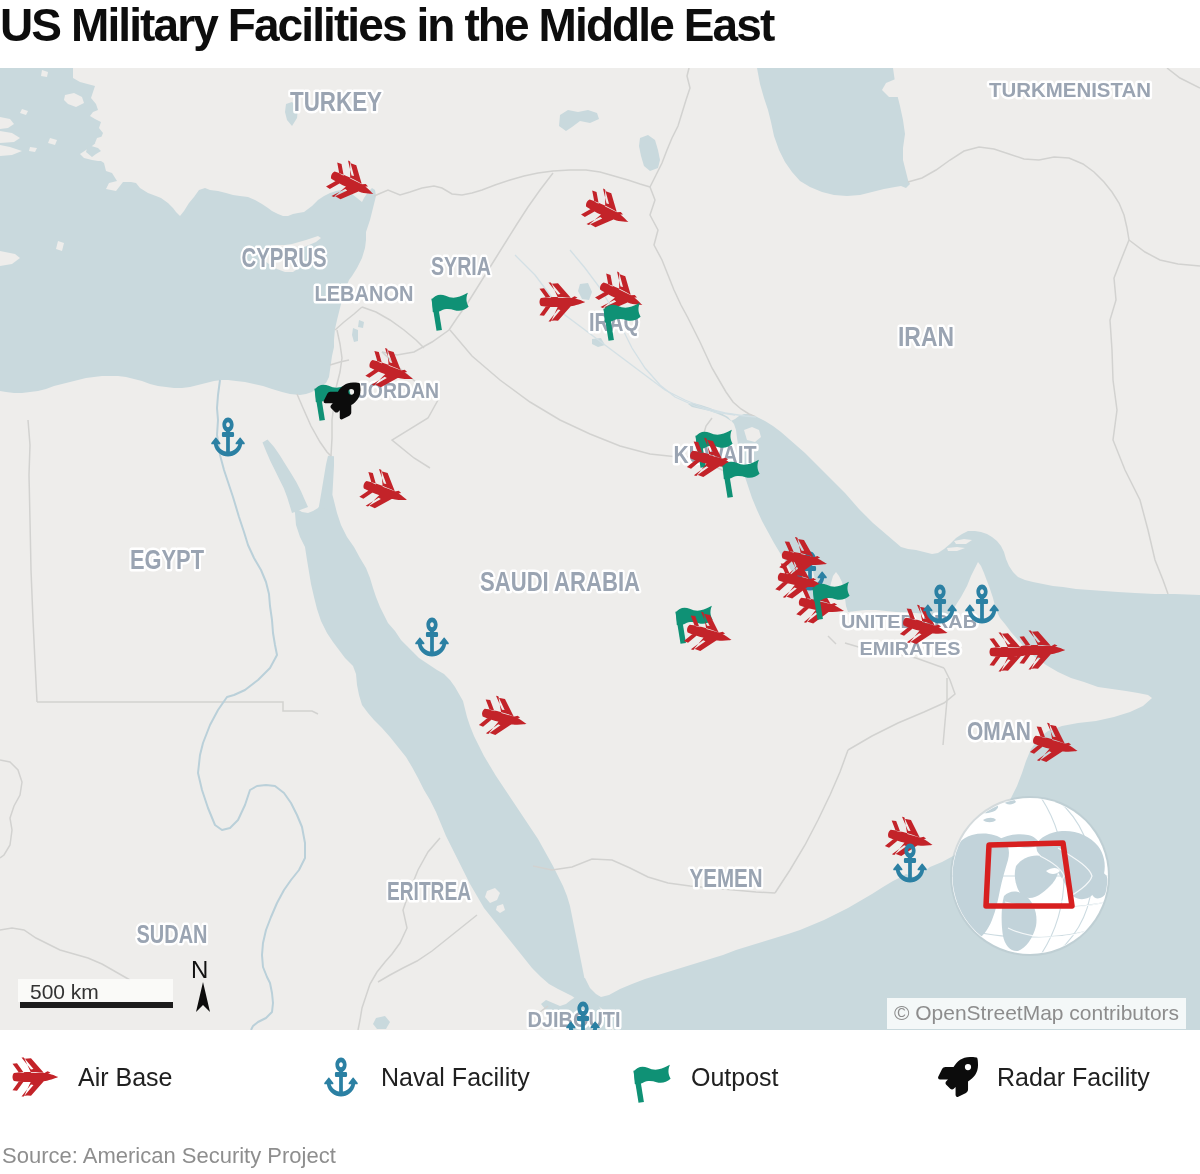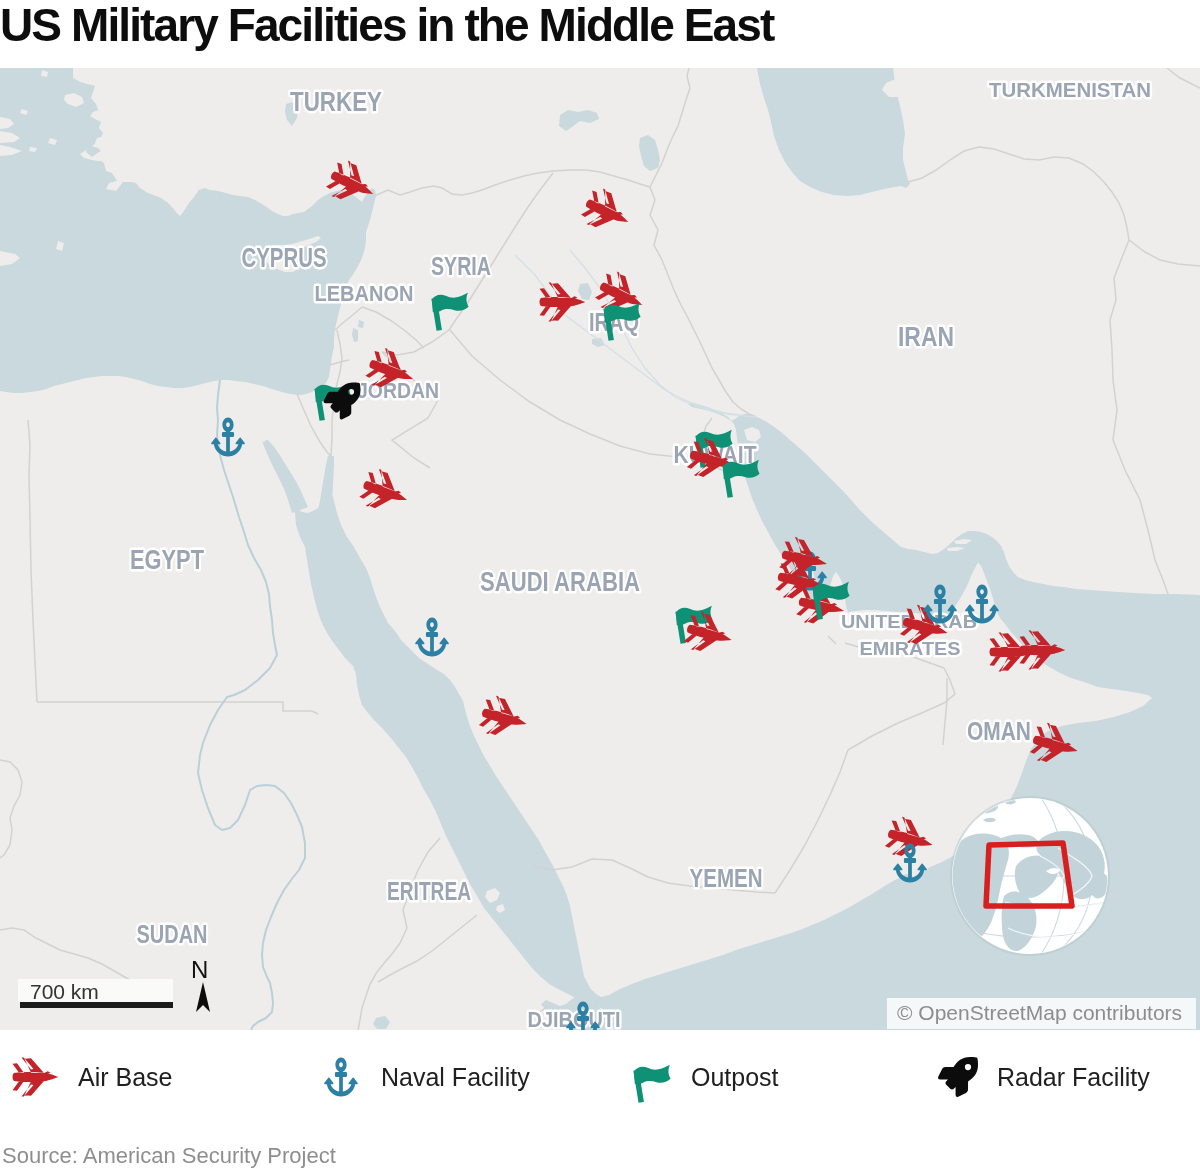--- a/index.html
+++ b/index.html
@@ -1,18 +1,18 @@
 <!DOCTYPE html>
 <html><head><meta charset="utf-8"><style>
 html,body{margin:0;padding:0;background:#ffffff;width:1200px;height:1174px;overflow:hidden}
 *{font-family:"Liberation Sans",sans-serif}
 #wrap{position:relative;width:1068px;height:1174px}
 h1{position:absolute;left:0px;top:-2px;margin:0;font-size:46px;font-weight:bold;color:#0d0d0d;letter-spacing:-1.9px}
 #attrib{position:absolute;left:887px;top:998px;width:313px;height:31px;background:rgba(255,255,255,0.8);
- color:#8d8d8d;font-size:21px;line-height:30px;text-align:left;padding-left:10px;width:299px;white-space:nowrap}
+ color:#8d8d8d;font-size:21px;line-height:30px;text-align:center;padding-left:0;width:299px;white-space:nowrap}
 #scalebox{position:absolute;left:18px;top:979px;width:155px;height:23px;background:rgba(252,252,250,0.85)}
 #scaletxt{position:absolute;left:30px;top:980px;font-size:21px;color:#333}
 #scalebar{position:absolute;left:20px;top:1002px;width:153px;height:6px;background:#1c1c1c}
 #north{position:absolute;left:191px;top:956px;font-size:24px;color:#111}
 </style></head><body>
 <div id="wrap">
 <h1>US Military Facilities in the Middle East</h1>
 <svg width="1200" height="962" viewBox="0 68 1200 962" style="position:absolute;left:0;top:68px;display:block">
 <rect x="0" y="68" width="1200" height="962" fill="#eeedeb"></rect>
 <path d="M0.0,68.0 L73.0,68.0 L73.0,78.0 L80.0,82.0 L95.0,86.0 L93.0,92.0 L91.0,98.0 L96.0,104.0 L98.0,110.0 L93.0,112.0 L90.0,116.0 L95.0,119.0 L101.0,122.0 L99.0,128.0 L103.0,133.0 L101.0,138.0 L97.0,142.0 L92.0,146.0 L86.0,150.0 L80.0,154.0 L84.0,158.0 L92.0,160.0 L98.0,161.0 L101.0,161.0 L104.0,163.0 L106.0,171.0 L112.0,173.0 L117.0,181.0 L109.0,183.0 L106.0,189.0 L116.0,191.0 L123.0,182.0 L131.0,182.0 L136.0,183.0 L140.0,188.0 L148.0,193.0 L156.0,196.0 L161.0,198.0 L168.0,203.0 L173.0,208.0 L176.0,212.0 L180.0,216.0 L184.0,211.0 L189.0,203.0 L194.0,197.0 L199.0,190.0 L205.0,188.0 L210.0,190.0 L218.0,191.0 L226.0,193.0 L233.0,195.0 L240.0,196.0 L248.0,197.0 L255.0,200.0 L262.0,204.0 L268.0,208.0 L272.0,211.0 L278.0,214.0 L283.0,216.0 L288.0,216.0 L293.0,214.0 L298.0,213.0 L304.0,212.0 L308.0,209.0 L312.0,206.0 L318.0,200.0 L324.0,196.0 L330.0,193.0 L336.0,191.0 L341.0,190.0 L346.0,191.0 L352.0,194.0 L357.0,198.0 L362.0,202.0 L364.0,198.0 L368.0,192.0 L372.0,188.0 L375.0,190.0 L376.0,196.0 L374.0,204.0 L372.0,212.0 L370.0,220.0 L368.0,226.0 L366.0,232.0 L366.0,240.0 L365.0,248.0 L362.0,258.0 L357.0,268.0 L352.0,276.0 L349.0,280.0 L345.0,290.0 L342.0,300.0 L339.0,312.0 L337.0,320.0 L335.0,329.0 L334.0,340.0 L334.0,347.0 L332.0,356.0 L331.0,363.0 L330.0,370.0 L329.0,377.0 L326.0,383.0 L321.0,386.0 L317.0,388.0 L312.0,392.0 L306.0,394.0 L300.0,395.0 L290.0,394.0 L282.0,392.0 L272.0,389.0 L263.0,386.0 L254.0,384.0 L245.0,382.0 L236.0,381.0 L228.0,380.0 L222.0,380.0 L214.0,381.0 L206.0,383.0 L198.0,385.0 L190.0,387.0 L182.0,388.0 L174.0,388.0 L166.0,387.0 L158.0,386.0 L150.0,384.0 L142.0,381.0 L134.0,379.0 L126.0,377.0 L118.0,376.0 L110.0,376.0 L102.0,376.0 L94.0,377.0 L86.0,378.0 L78.0,380.0 L70.0,382.0 L62.0,384.0 L54.0,386.0 L46.0,389.0 L38.0,391.0 L30.0,392.0 L22.0,393.0 L14.0,393.0 L6.0,392.0 L0.0,391.0 Z" fill="#c9d9dd"></path>
@@ -236,21 +236,21 @@
 <g stroke="#ffffff" stroke-width="1.2" fill="none" opacity="0.8" clip-path="url(#gclip)">
 <path d="M1040,856 C1056,864 1062,870 1064,876 C1062,882 1056,888 1040,896"></path>
 <path d="M1058,848 C1078,860 1090,868 1092,876 C1090,884 1078,892 1058,904"></path>
 <path d="M1005,902 C1035,910 1075,910 1105,902"></path>
 <path d="M1008,928 C1032,940 1068,940 1094,928"></path>
 </g>
 <path d="M989,845 L1063,843 L1072,906 L986,906 Z" fill="none" stroke="#d71f1f" stroke-width="5.5" stroke-linejoin="round"></path>
 </g>
 </svg>
 <div id="scalebox"></div>
-    <div id="scaletxt">700 km</div>
+    <div id="scaletxt">500 km</div>
     <div id="scalebar"></div>
 <div id="north">N</div>
 <svg width="30" height="34" viewBox="0 0 30 34" style="position:absolute;left:188px;top:981px">
 <path d="M15,1 L22,31 L15,24 L8,31 Z" fill="#0c0c0c"></path>
     </svg>
 <div id="attrib">© OpenStreetMap contributors</div>
 <svg width="1200" height="144" viewBox="0 1030 1200 144" style="position:absolute;left:0;top:1030px;display:block">
 <g transform="translate(35,1077) rotate(0) scale(1.0)">
         <path d="M-21,-4 C-16,-4.6 -10,-5 -4,-5 C2,-5 8,-4.4 12,-3.7 C15,-3.1 18,-2.1 20.5,-1.1 C22.2,-0.4 23.5,0 23.5,0 C23.5,0 22.2,0.4 20.5,1.1 C18,2.1 15,3.1 12,3.7 C8,4.4 2,5 -4,5 C-10,5 -16,4.6 -21,4 C-22,3 -22.5,1.5 -22.5,0 C-22.5,-1.5 -22,-3 -21,-4 Z M9,-4 L-4,-18.7 L-10.5,-18.2 L-4,-4.2 Z M9,4 L-4,18.7 L-10.5,18.2 L-4,4.2 Z M-11,-4 L-18,-13.8 L-22.5,-13.2 L-16,-4.2 Z M-11,4 L-18,13.8 L-22.5,13.2 L-16,4.2 Z M-13.5,-19.5 L-11.2,-19.5 L-1.5,-8 L-4,-7.5 Z M-13.5,19.5 L-11.2,19.5 L-1.5,8 L-4,7.5 Z M9,-3.8 L12.5,-5.8 L15.5,-4.6 L13,-3.2 Z" fill="#c32329"></path>
       </g>

